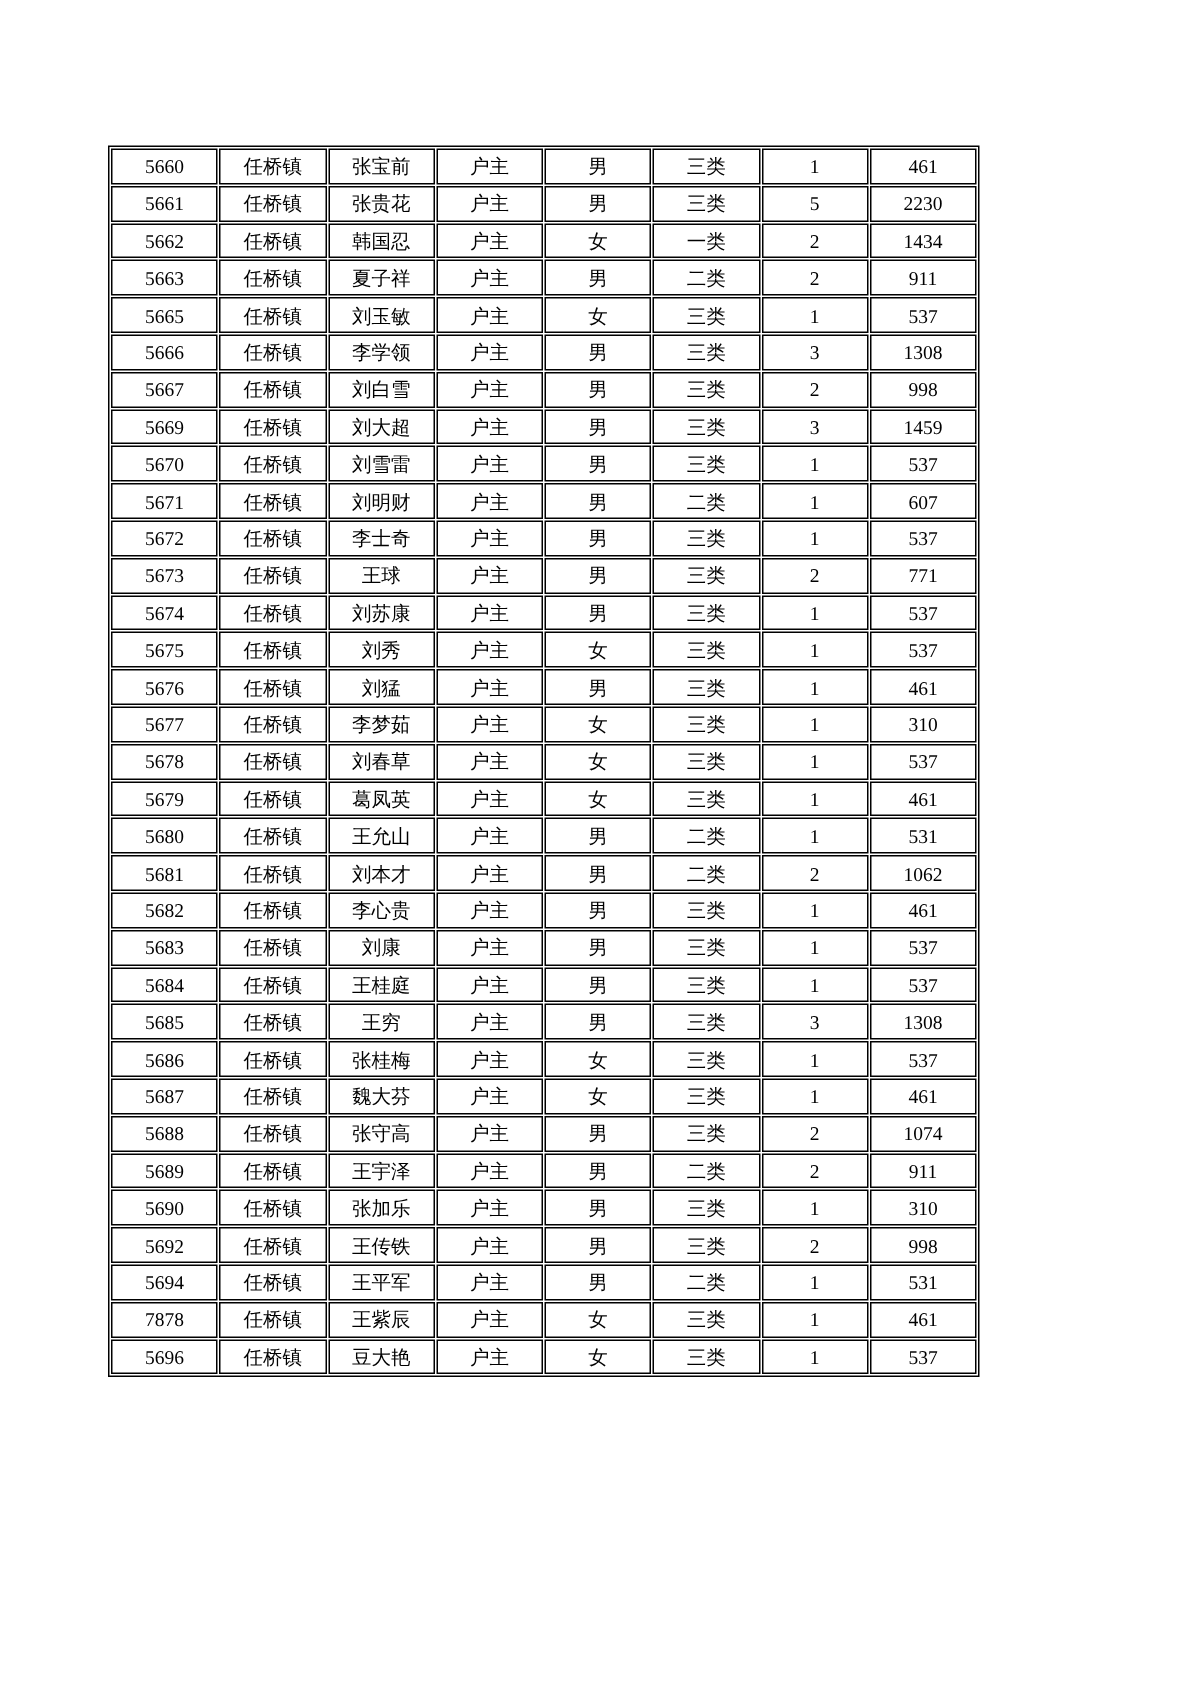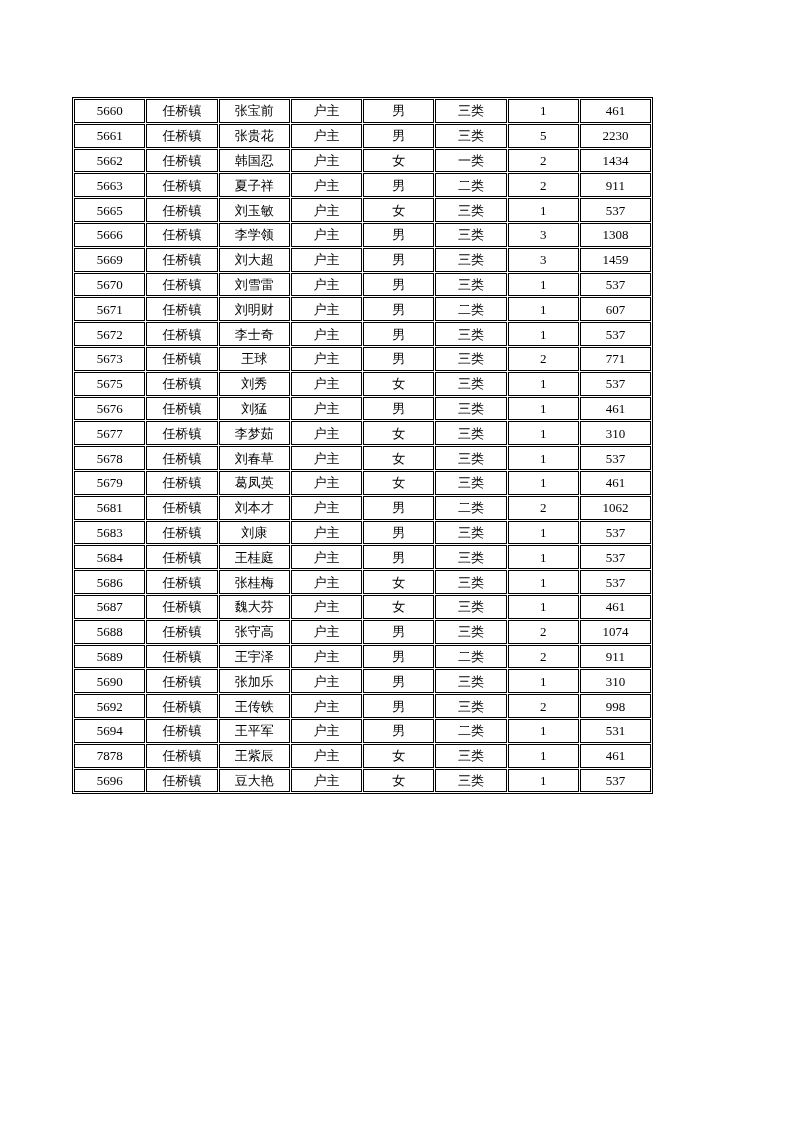--- a/index.html
+++ b/index.html
@@ -100,20 +100,30 @@
           <td>5666</td>
           <td>任桥镇</td>
           <td>李学领</td>
           <td>户主</td>
           <td>男</td>
           <td>三类</td>
           <td>3</td>
           <td>1308</td>
         </tr>
         <tr>
+          <td>5667</td>
+          <td>任桥镇</td>
+          <td>刘白雪</td>
+          <td>户主</td>
+          <td>男</td>
+          <td>三类</td>
+          <td>2</td>
+          <td>998</td>
+        </tr>
+        <tr>
           <td>5669</td>
           <td>任桥镇</td>
           <td>刘大超</td>
           <td>户主</td>
           <td>男</td>
           <td>三类</td>
           <td>3</td>
           <td>1459</td>
         </tr>
         <tr>
@@ -150,20 +160,30 @@
           <td>5673</td>
           <td>任桥镇</td>
           <td>王球</td>
           <td>户主</td>
           <td>男</td>
           <td>三类</td>
           <td>2</td>
           <td>771</td>
         </tr>
         <tr>
+          <td>5674</td>
+          <td>任桥镇</td>
+          <td>刘苏康</td>
+          <td>户主</td>
+          <td>男</td>
+          <td>三类</td>
+          <td>1</td>
+          <td>537</td>
+        </tr>
+        <tr>
           <td>5675</td>
           <td>任桥镇</td>
           <td>刘秀</td>
           <td>户主</td>
           <td>女</td>
           <td>三类</td>
           <td>1</td>
           <td>537</td>
         </tr>
         <tr>
@@ -200,48 +220,78 @@
           <td>5679</td>
           <td>任桥镇</td>
           <td>葛凤英</td>
           <td>户主</td>
           <td>女</td>
           <td>三类</td>
           <td>1</td>
           <td>461</td>
         </tr>
         <tr>
+          <td>5680</td>
+          <td>任桥镇</td>
+          <td>王允山</td>
+          <td>户主</td>
+          <td>男</td>
+          <td>二类</td>
+          <td>1</td>
+          <td>531</td>
+        </tr>
+        <tr>
           <td>5681</td>
           <td>任桥镇</td>
           <td>刘本才</td>
           <td>户主</td>
           <td>男</td>
           <td>二类</td>
           <td>2</td>
           <td>1062</td>
         </tr>
         <tr>
+          <td>5682</td>
+          <td>任桥镇</td>
+          <td>李心贵</td>
+          <td>户主</td>
+          <td>男</td>
+          <td>三类</td>
+          <td>1</td>
+          <td>461</td>
+        </tr>
+        <tr>
           <td>5683</td>
           <td>任桥镇</td>
           <td>刘康</td>
           <td>户主</td>
           <td>男</td>
           <td>三类</td>
           <td>1</td>
           <td>537</td>
         </tr>
         <tr>
           <td>5684</td>
           <td>任桥镇</td>
           <td>王桂庭</td>
           <td>户主</td>
           <td>男</td>
           <td>三类</td>
           <td>1</td>
           <td>537</td>
+        </tr>
+        <tr>
+          <td>5685</td>
+          <td>任桥镇</td>
+          <td>王穷</td>
+          <td>户主</td>
+          <td>男</td>
+          <td>三类</td>
+          <td>3</td>
+          <td>1308</td>
         </tr>
         <tr>
           <td>5686</td>
           <td>任桥镇</td>
           <td>张桂梅</td>
           <td>户主</td>
           <td>女</td>
           <td>三类</td>
           <td>1</td>
           <td>537</td>

